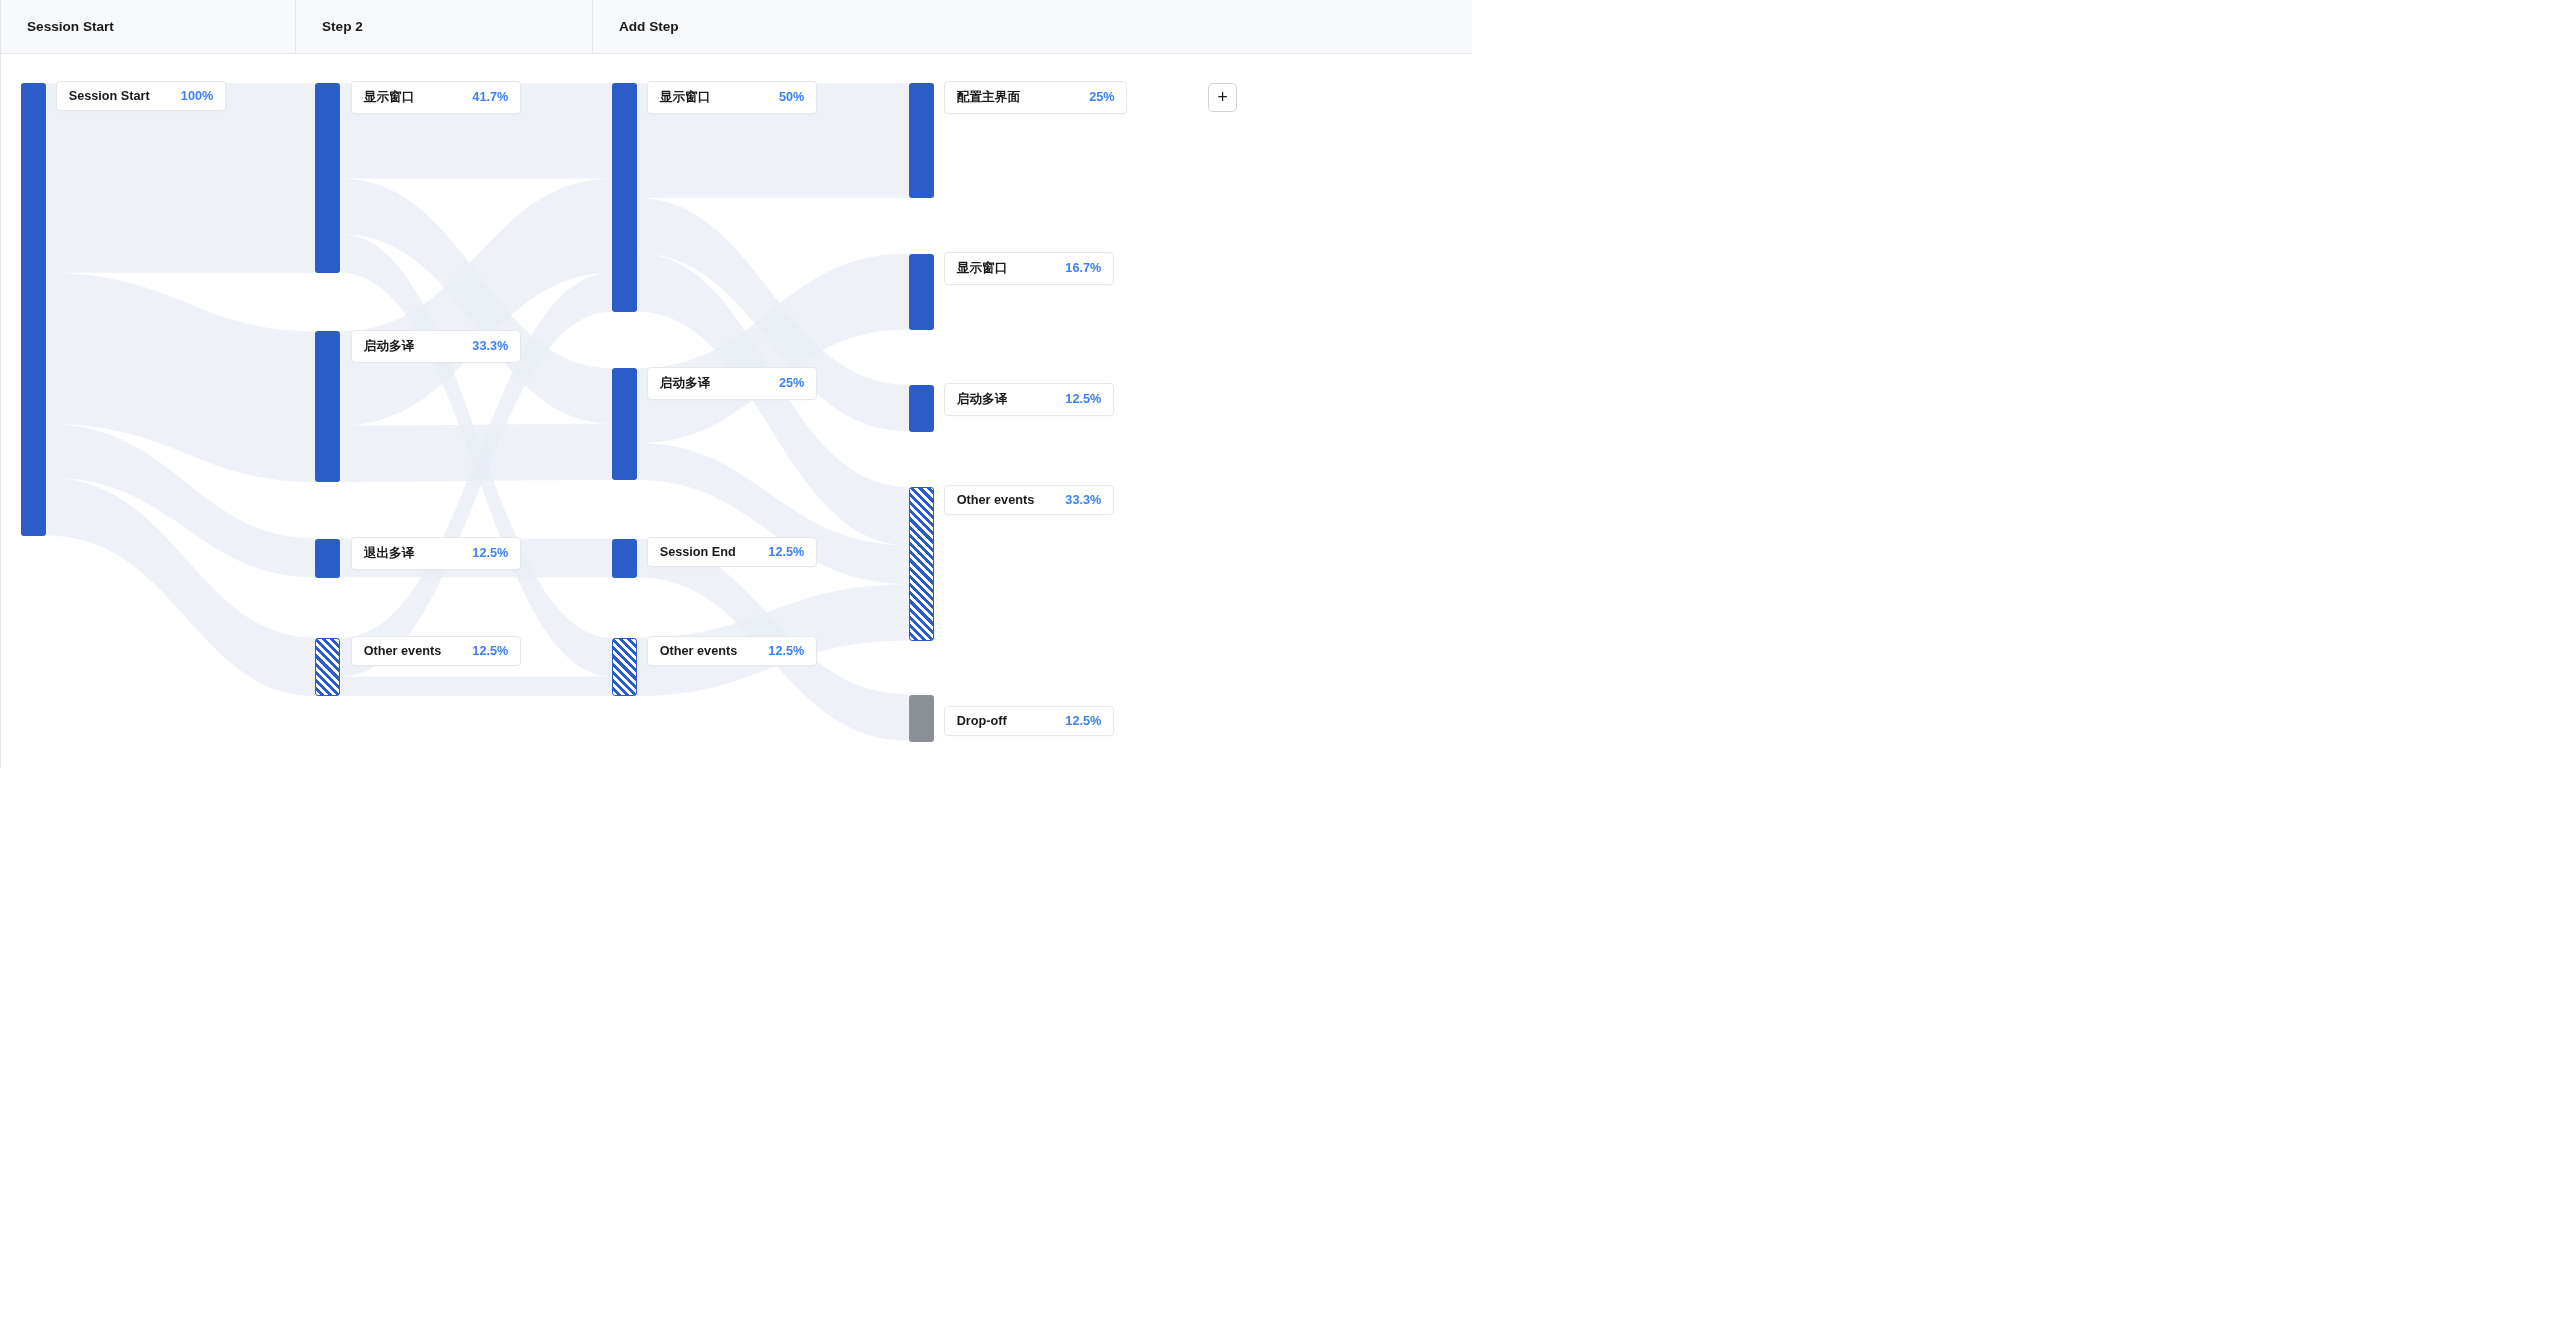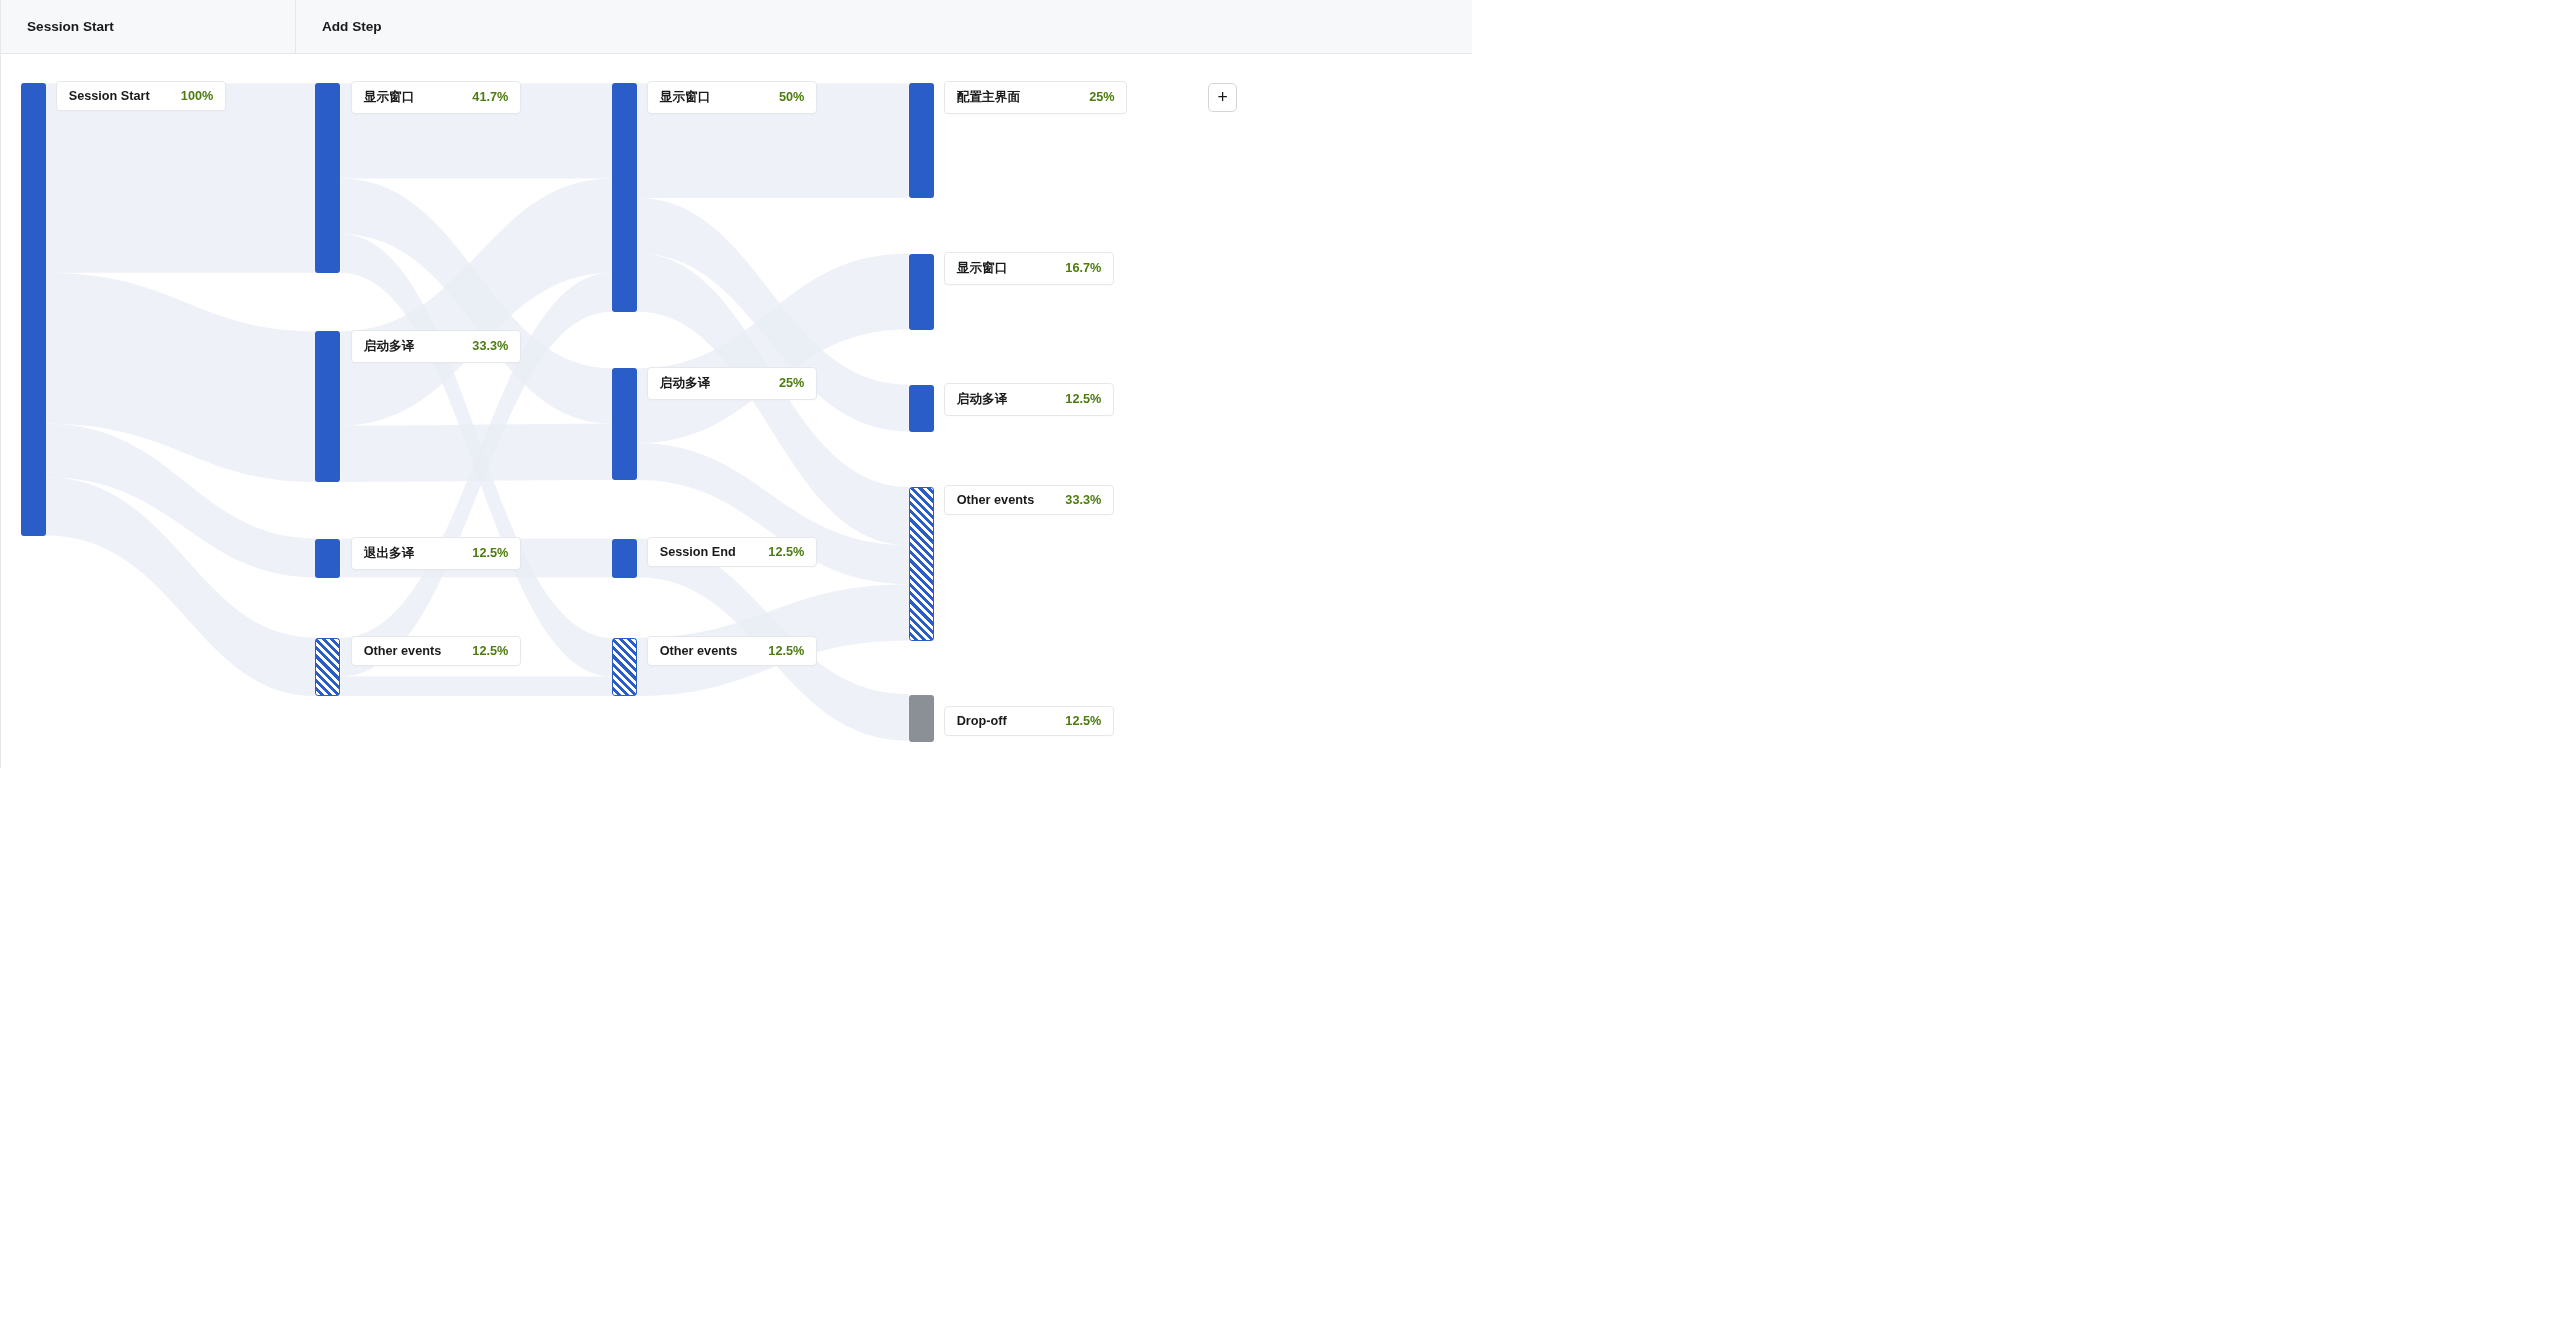--- a/index.html
+++ b/index.html
@@ -75,21 +75,21 @@
     border-radius: 3.9px;
     padding: 6.8px 11.7px;
     display: flex;
     justify-content: space-between;
     align-items: center;
     min-width: 170px;
     font-size: 12.7px;
     box-shadow: 0 1px 1.9px rgba(0,0,0,0.02);
   }
   .node-label .name { font-weight: 600; color: #1a1a1a; }
-  .node-label .pct { font-weight: 600; color: #4d7c0f; margin-left: 29px; }
+  .node-label .pct { font-weight: 600; color: #3b82f6; margin-left: 29px; }
   .add-btn {
     position: absolute;
     width: 29px;
     height: 29px;
     background: #fff;
     border: 1px solid #d1d5db;
     border-radius: 4.9px;
     display: flex;
     align-items: center;
     justify-content: center;
@@ -100,20 +100,23 @@
   }
   .flow { fill: #e8ecf4; opacity: 0.75; }
 </style>
 </head>
 <body>
 
 <div class="container">
   <div class="header-row">
     <div class="header-cell">
         <span>Session Start</span>
+      </div>
+    <div class="header-cell">
+        <span>Step 2</span>
       </div>
     <div class="header-cell">
         <span>Add Step</span>
       </div>
   </div>
 
   <div class="chart-area">
 
     <svg class="sankey-svg" viewBox="0 0 1512 734" preserveAspectRatio="none">
 

